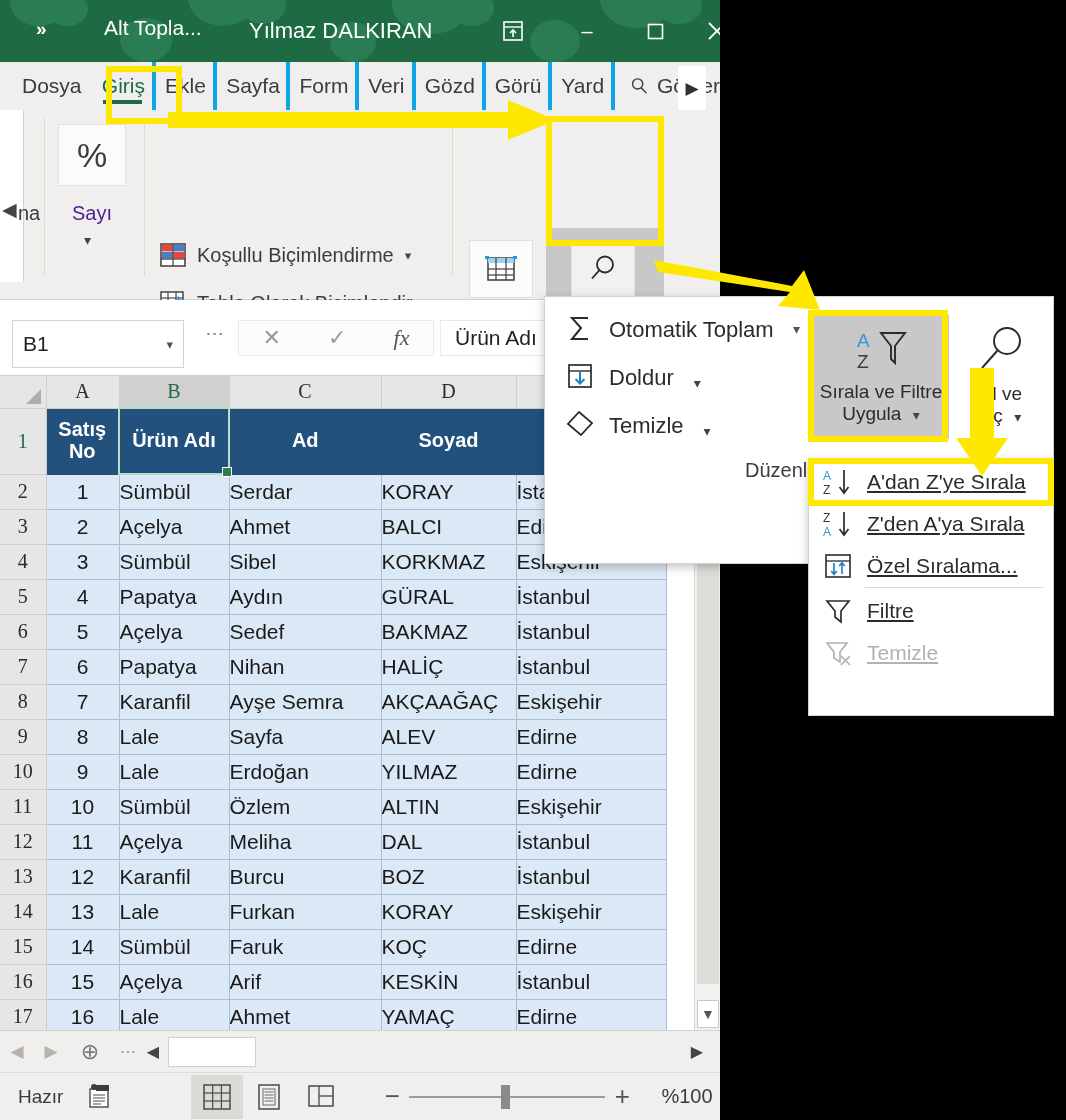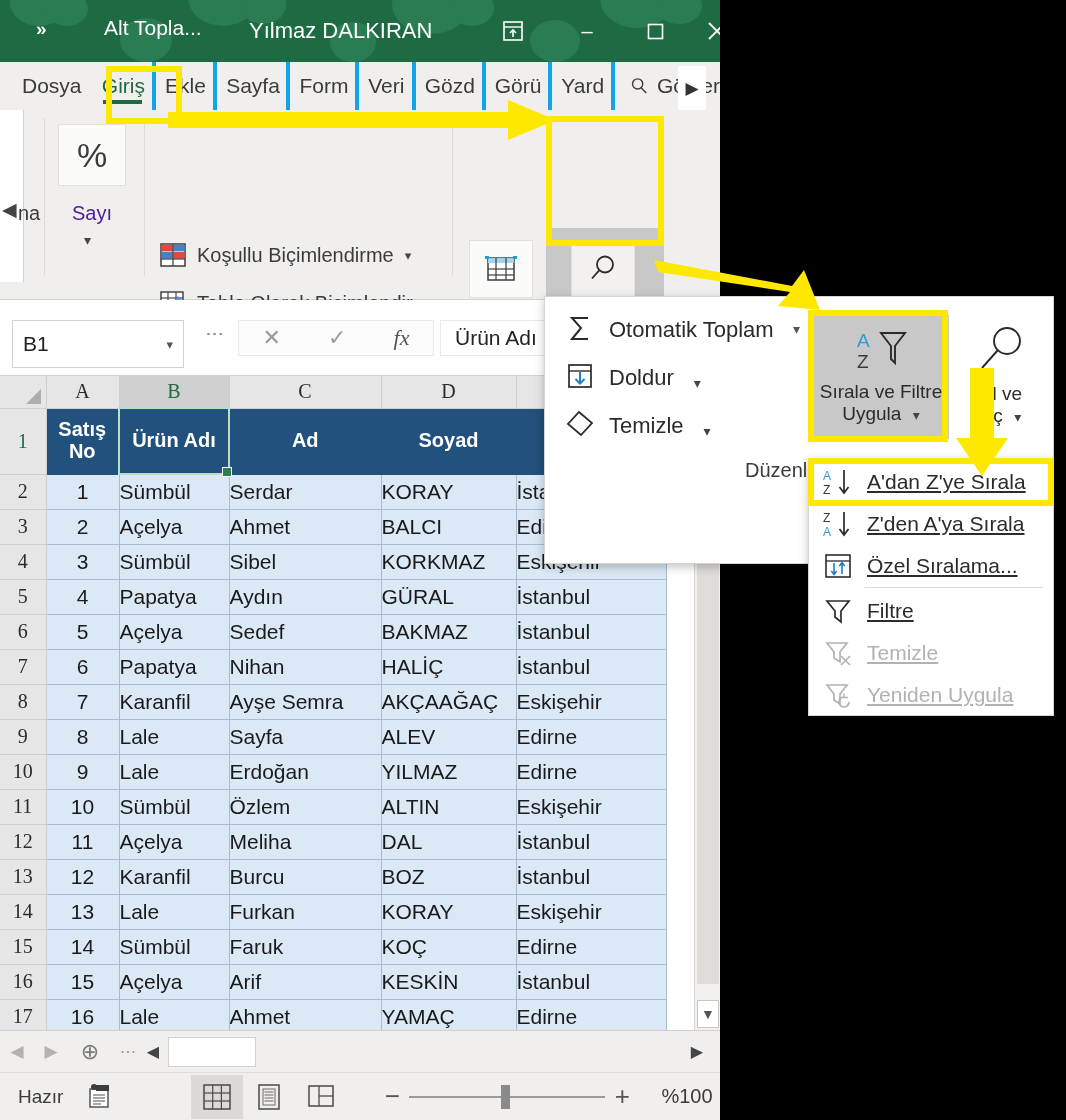--- a/index.html
+++ b/index.html
@@ -897,30 +897,20 @@
     </div>
     <div class="sm-item dis" style="top:175px;">
       <span class="sm-icon">
         <svg width="30" height="30" viewBox="0 0 30 30">
           <path d="M4 5 L24 5 L17 14 L17 24 L11 20 L11 14 Z" fill="none" stroke="#b2b2b2" stroke-width="1.7"></path>
           <path d="M18 18 L27 27 M27 18 L18 27" stroke="#b2b2b2" stroke-width="1.7"></path>
         </svg>
       </span>
       <span class="sm-u">Temizle</span>
     </div>
-    <div class="sm-item dis" style="top:217px;">
-      <span class="sm-icon">
-        <svg width="30" height="30" viewBox="0 0 30 30">
-          <path d="M4 5 L24 5 L17 14 L17 24 L11 20 L11 14 Z" fill="none" stroke="#b2b2b2" stroke-width="1.7"></path>
-          <path d="M26 22 A5 5 0 1 1 21 17" fill="none" stroke="#b2b2b2" stroke-width="1.7"></path>
-          <path d="M21 13.5 L21 17.5 L25 17.5" fill="none" stroke="#b2b2b2" stroke-width="1.5"></path>
-        </svg>
-      </span>
-      <span class="sm-u">Yeniden Uygula</span>
-    </div>
   </div>
 
   <div class="hl-box" style="left:808px; top:458px; width:246px; height:48px;"></div>
 
   <svg class="arrow-svg" style="left:168px; top:100px;" width="390" height="40" viewBox="0 0 390 40">
     <path d="M0 12 L340 12 L340 0 L388 20 L340 40 L340 28 L0 28 Z" fill="#ffe800"></path>
   </svg>
 
   <svg class="arrow-svg" style="left:652px; top:258px;" width="170" height="56" viewBox="0 0 170 56">
     <path d="M2 2 L140 28 L152 12 L168 52 L126 48 L138 34 L6 14 Z" fill="#ffe800"></path>

